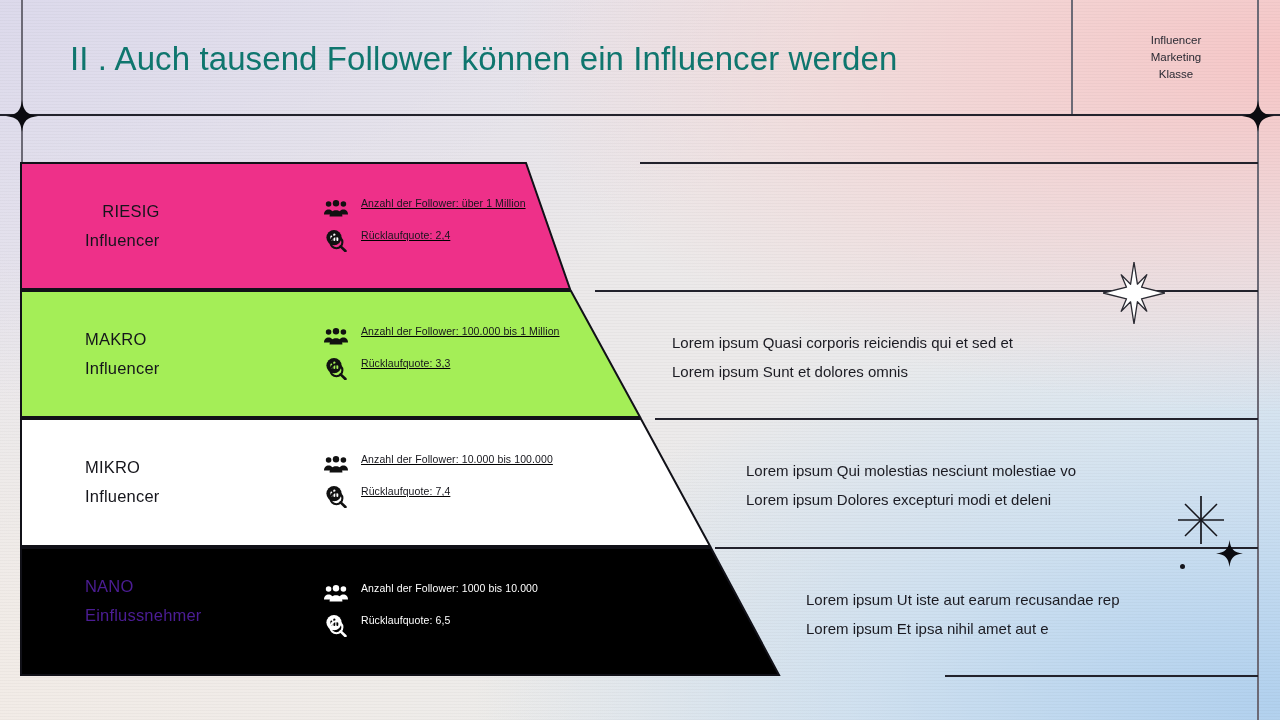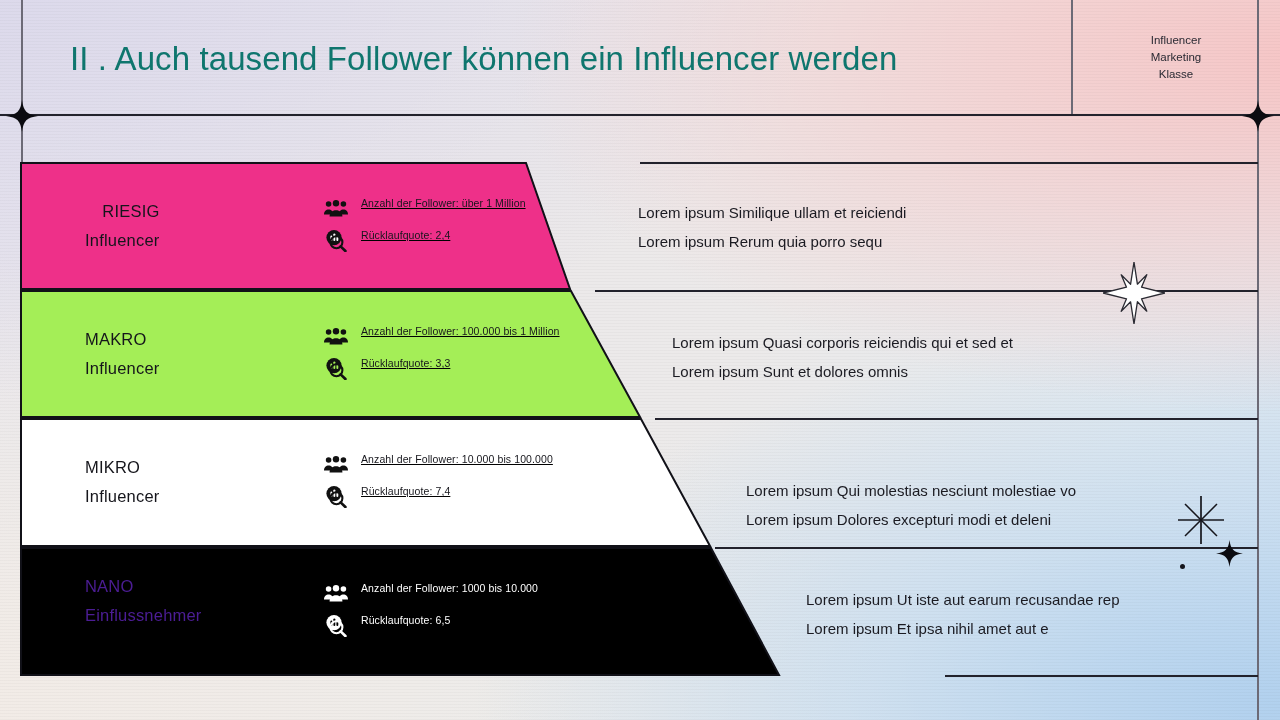--- a/index.html
+++ b/index.html
@@ -246,29 +246,25 @@
             <rect x="12.4" y="8.8" width="1.9" height="4.2" rx=".9" fill="#000"></rect>
             <circle cx="12.4" cy="14.2" r="6" fill="none" stroke="#fff" stroke-width="2.1"></circle>
             <line x1="16.6" y1="18.4" x2="21.4" y2="23" stroke="#fff" stroke-width="2.7" stroke-linecap="round"></line>
           </svg>
         </span>
         <span class="stat-text" style="color:#ffffff;">Rücklaufquote: 6,5</span>
       </div>
     </div>
   </div>
 
-  <div class="desc" style="left:638px;top:199px;">
-    <div>Lorem ipsum Similique ullam et reiciendi</div>
-    <div>Lorem ipsum Rerum quia porro sequ</div>
-  </div>
   <div class="desc" style="left:672px;top:329px;">
     <div>Lorem ipsum Quasi corporis reiciendis qui et sed et</div>
     <div>Lorem ipsum Sunt et dolores omnis</div>
   </div>
-  <div class="desc" style="left:746px;top:477px;">
+  <div class="desc" style="left:746px;top:457px;">
     <div>Lorem ipsum Qui molestias nesciunt molestiae vo</div>
     <div>Lorem ipsum Dolores excepturi modi et deleni</div>
   </div>
   <div class="desc" style="left:806px;top:586px;">
     <div>Lorem ipsum Ut iste aut earum recusandae rep</div>
     <div>Lorem ipsum Et ipsa nihil amet aut e</div>
   </div>
 
   <div class="star4" style="left:6px;top:100px;">
     <svg width="32" height="32" viewBox="0 0 32 32">

